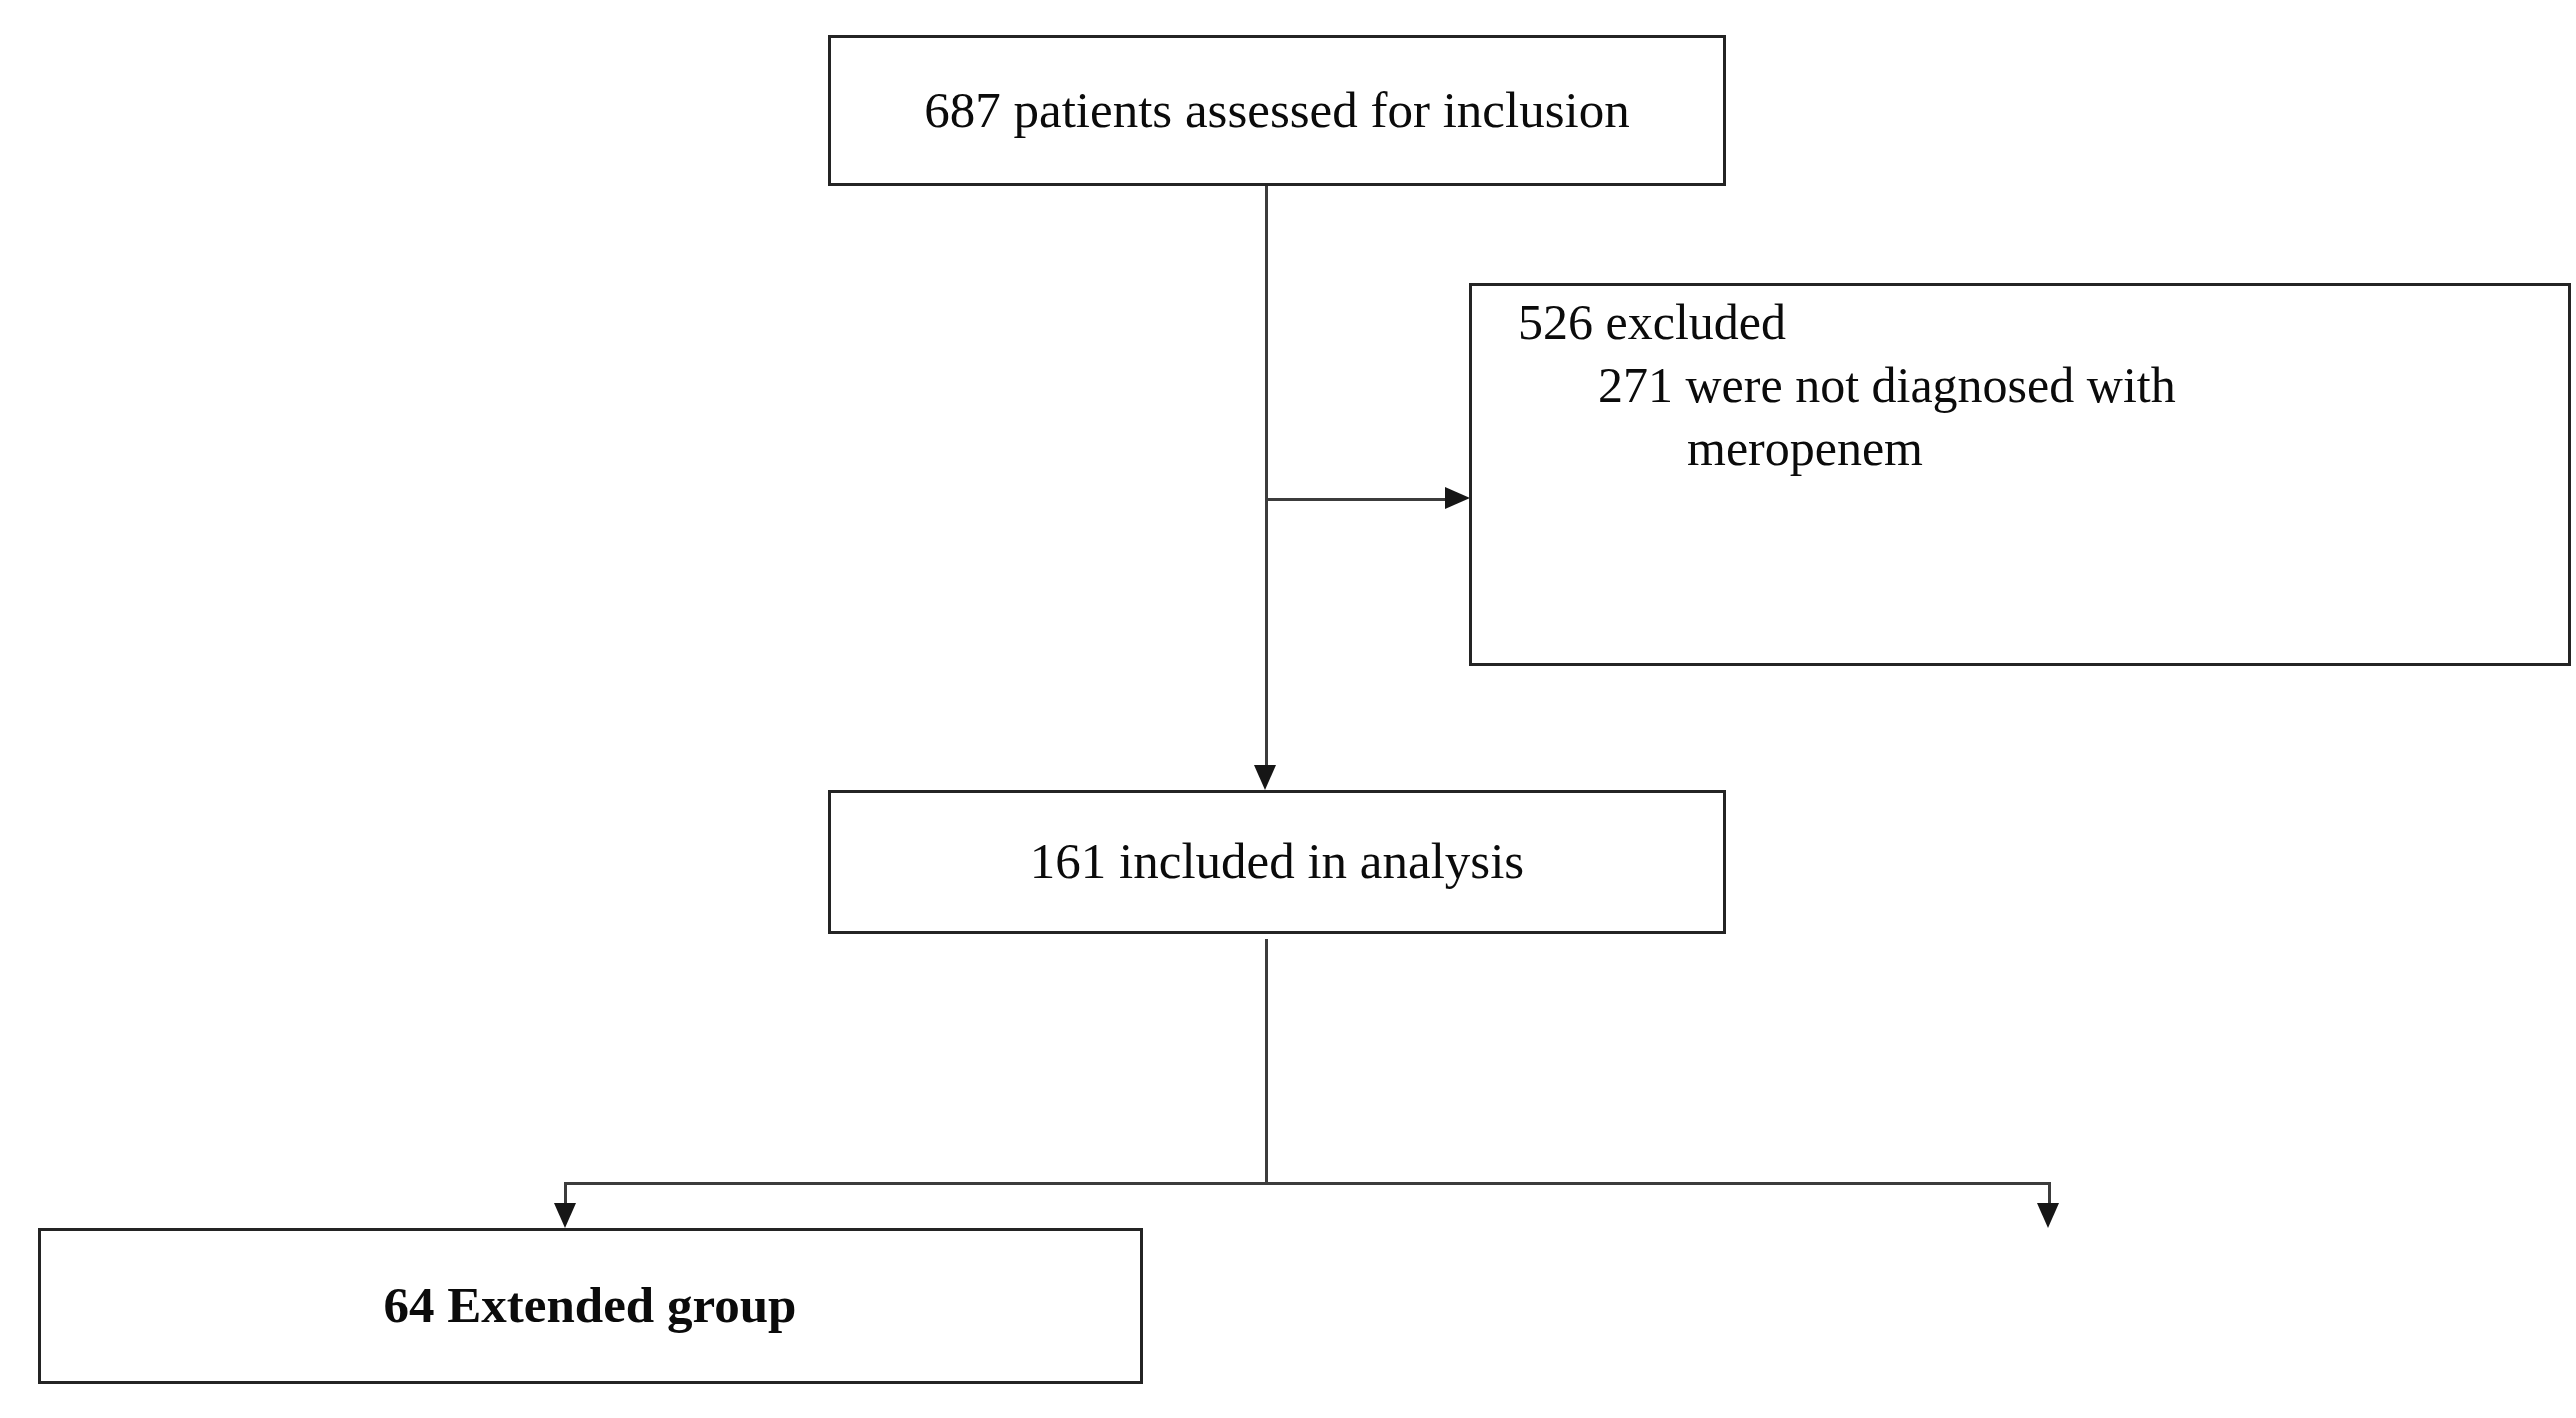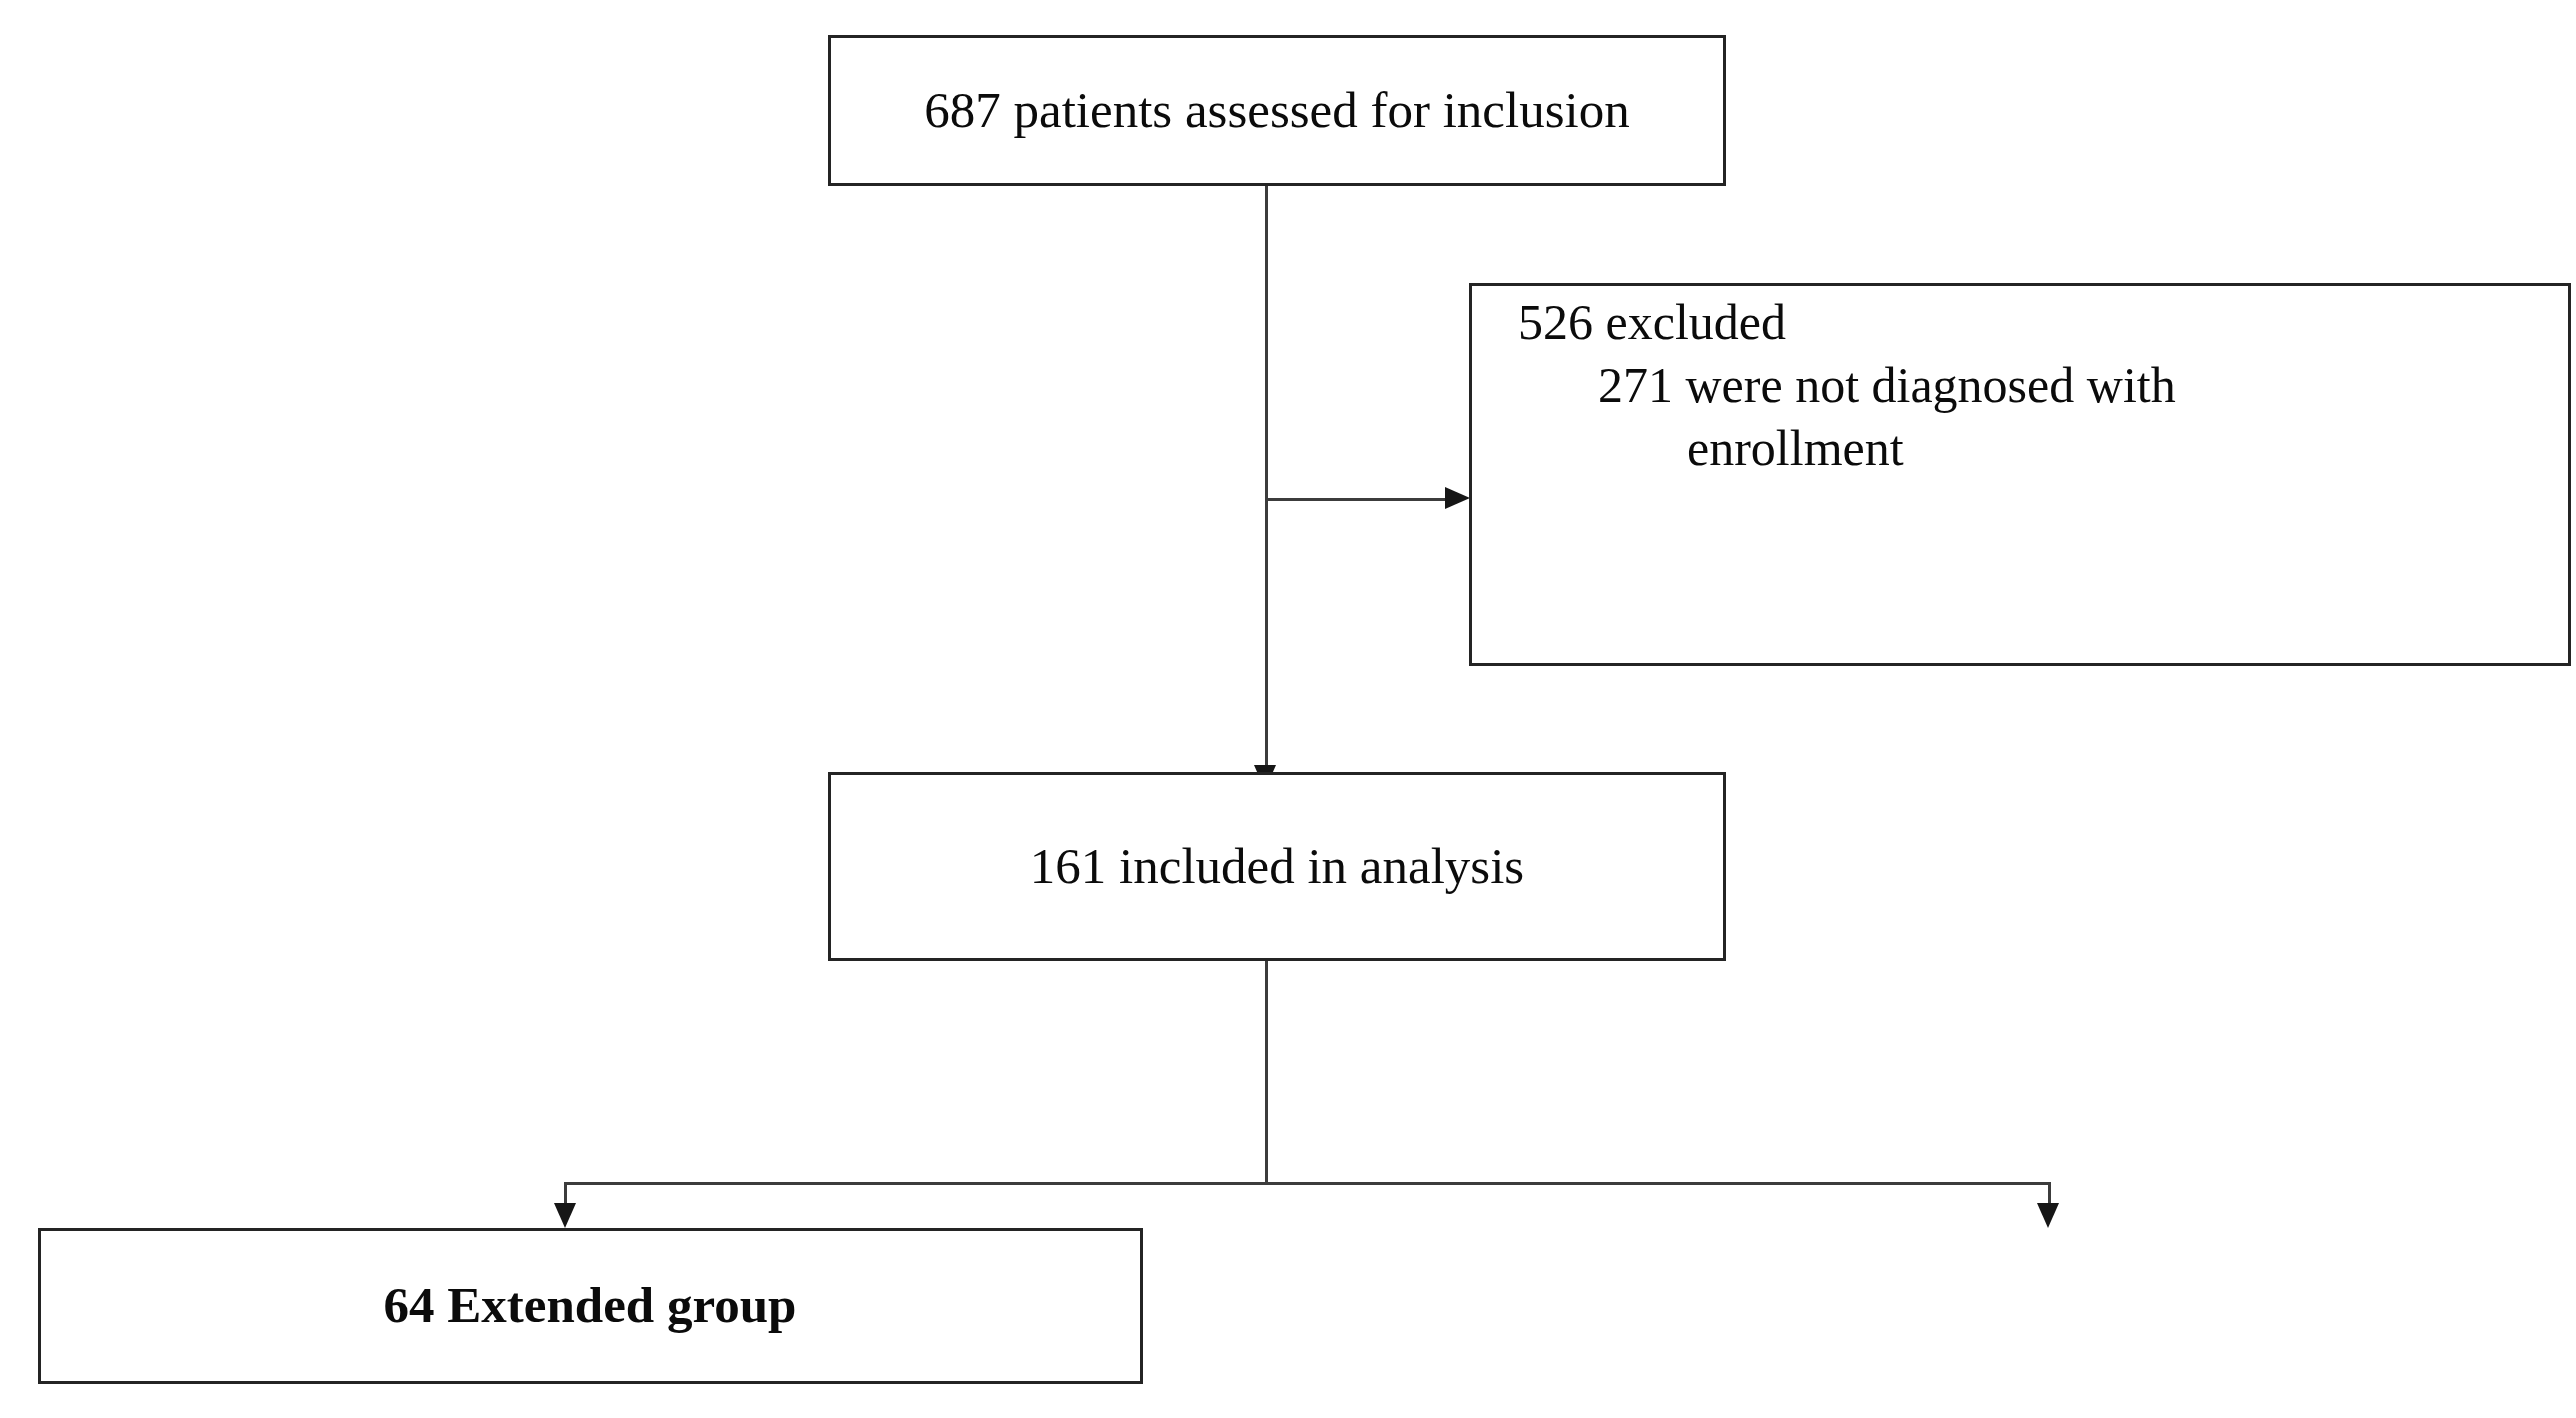--- a/index.html
+++ b/index.html
@@ -79,24 +79,24 @@
   <div class="cline" style="left:2037px; top:1182px; width:2.5px; height:22.4px;"></div>
   <div class="arrow arrow-down" style="left:2026px; top:1203px;"></div>
 
   <div class="box centered" style="left:817px; top:35px; width:898px; height:151px;">
     <span>687 patients assessed for inclusion</span>
   </div>
 
   <div class="box excluded" style="left:1458px; top:283px; width:1102px; height:383px;">
     <div class="xline">526 excluded</div>
     <div class="xline ind-1">271 were not diagnosed with</div>
-    <div class="xline ind-2">enrollment</div>
+    <div class="xline ind-2">meropenem</div>
   </div>
 
-  <div class="box centered" style="left:817px; top:772px; width:898px; height:189px;">
+  <div class="box centered" style="left:817px; top:790px; width:898px; height:144px;">
     <span>161 included in analysis</span>
   </div>
 
   <div class="box centered" style="left:26.5px; top:1228px; width:1105px; height:156px;font-weight:bold;">
     <span>64 Extended group</span>
   </div>
 
 
 </div>
 

